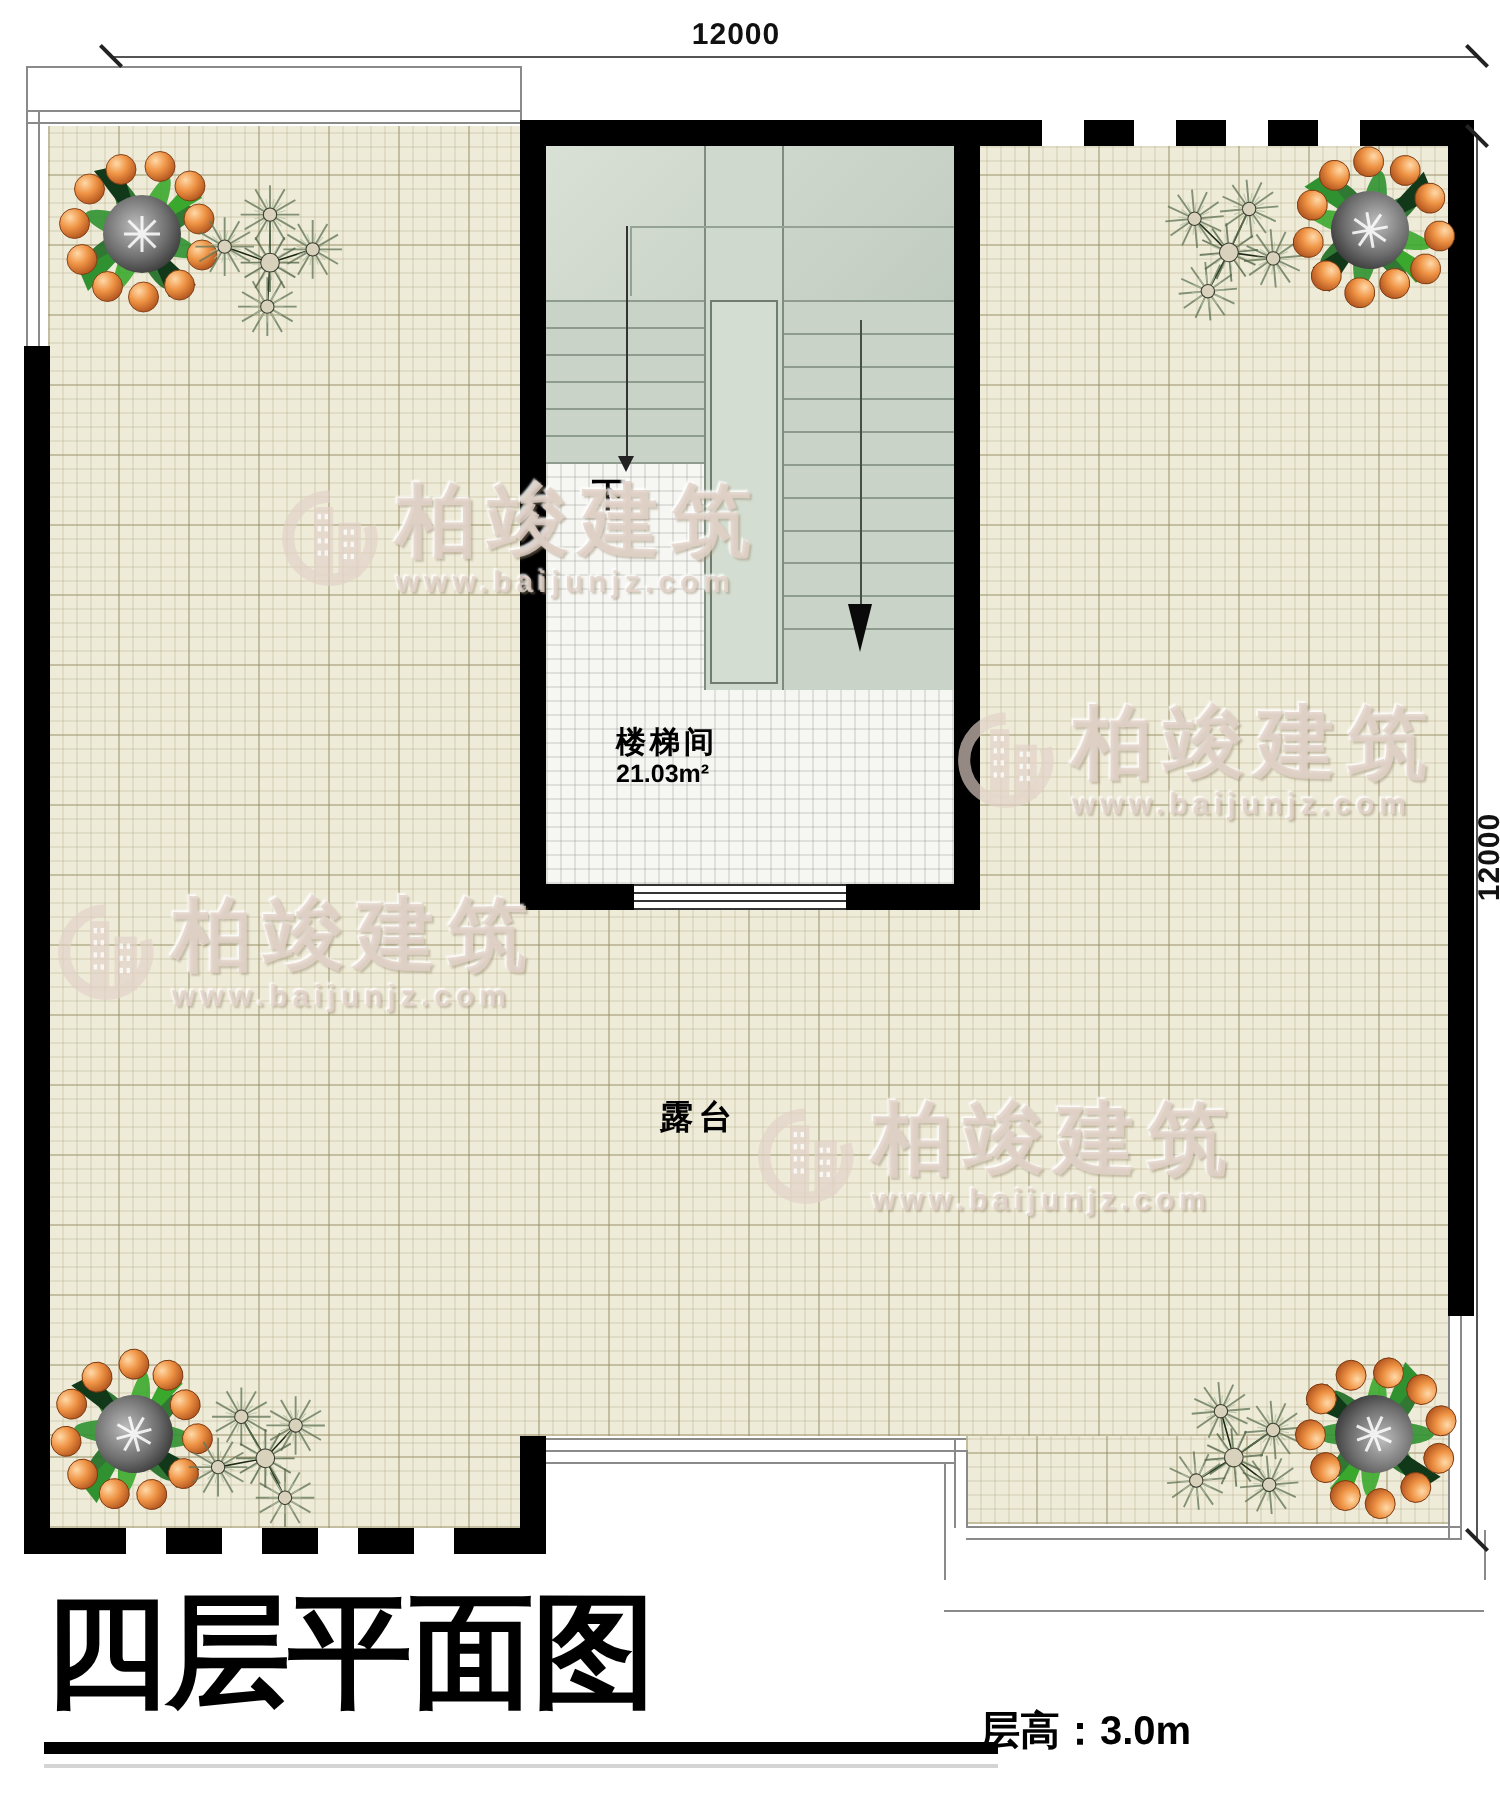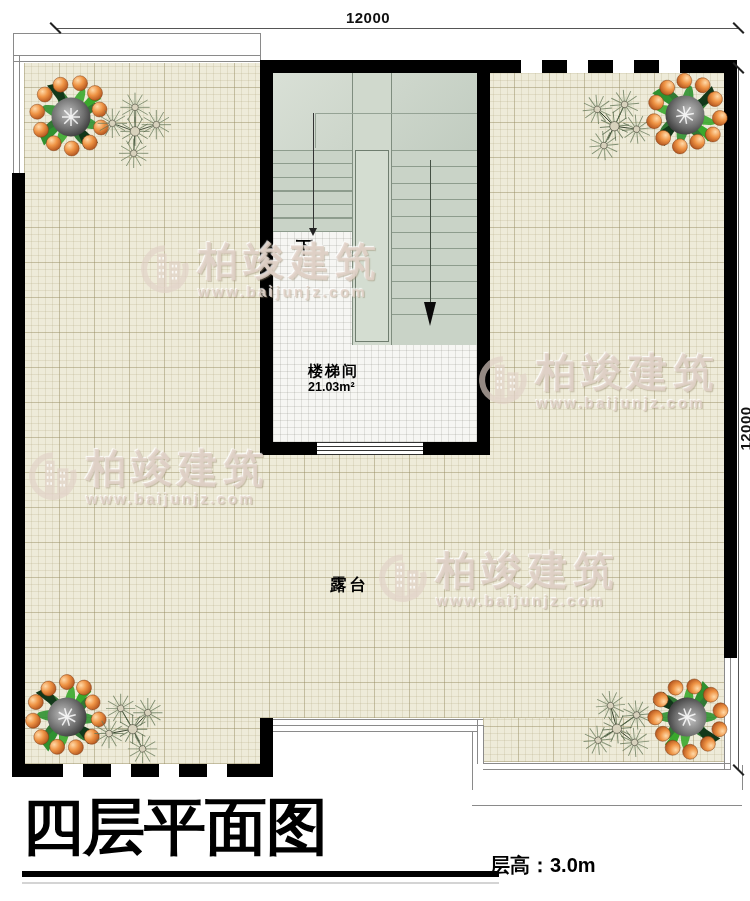--- a/index.html
+++ b/index.html
@@ -194,21 +194,21 @@
     <div class="abs" style="left:53px;top:53px;width:1px;height:116px;background:#333;"></div>
     <div class="abs" style="left:49px;top:168px;width:0;height:0;border-left:4px solid transparent;border-right:4px solid transparent;border-top:8px solid #222;"></div>
     <div class="abs" style="left:170px;top:100px;width:1px;height:142px;background:#445044;"></div>
     <div class="abs" style="left:164px;top:242px;width:0;height:0;border-left:6px solid transparent;border-right:6px solid transparent;border-top:24px solid #0a0a0a;"></div>
     <div class="planlabel" style="left:36px;top:176px;font-size:17px;">下</div>
     <div class="planlabel" style="left:48px;top:302px;font-size:15px;letter-spacing:2px;">楼梯间</div>
     <div class="planlabel" style="left:48px;top:320px;font-size:12.5px;">21.03m²</div>
     <div class="abs" style="left:57px;top:382px;width:106px;height:13px;background:linear-gradient(180deg,#333 0 1px,#fff 1px 4px,#333 4px 5px,#fff 5px 8px,#333 8px 9px,#fff 9px 12px,#333 12px 13px);"></div>
   </div>
 
-  <div class="planlabel" style="left:330px;top:574px;font-size:16.5px;letter-spacing:3px;">露台</div>
+  <div class="planlabel" style="left:330px;top:548px;font-size:16.5px;letter-spacing:3px;">露台</div>
 
   <div class="dln" style="left:55px;top:28px;width:683px;height:1px"></div>
   <div class="dln" style="left:738px;top:68px;width:1px;height:702px"></div>
   <div class="tick" style="left:48px;top:27px;"></div>
   <div class="tick" style="left:731px;top:27px;"></div>
   <div class="tick" style="left:731px;top:67px;"></div>
   <div class="tick" style="left:731px;top:769px;"></div>
   <div class="dimlabel" style="left:318px;top:9px;width:100px;text-align:center;">12000</div>
   <div class="dimlabel" style="left:700px;top:420px;width:90px;text-align:center;transform:rotate(-90deg);">12000</div>
 

